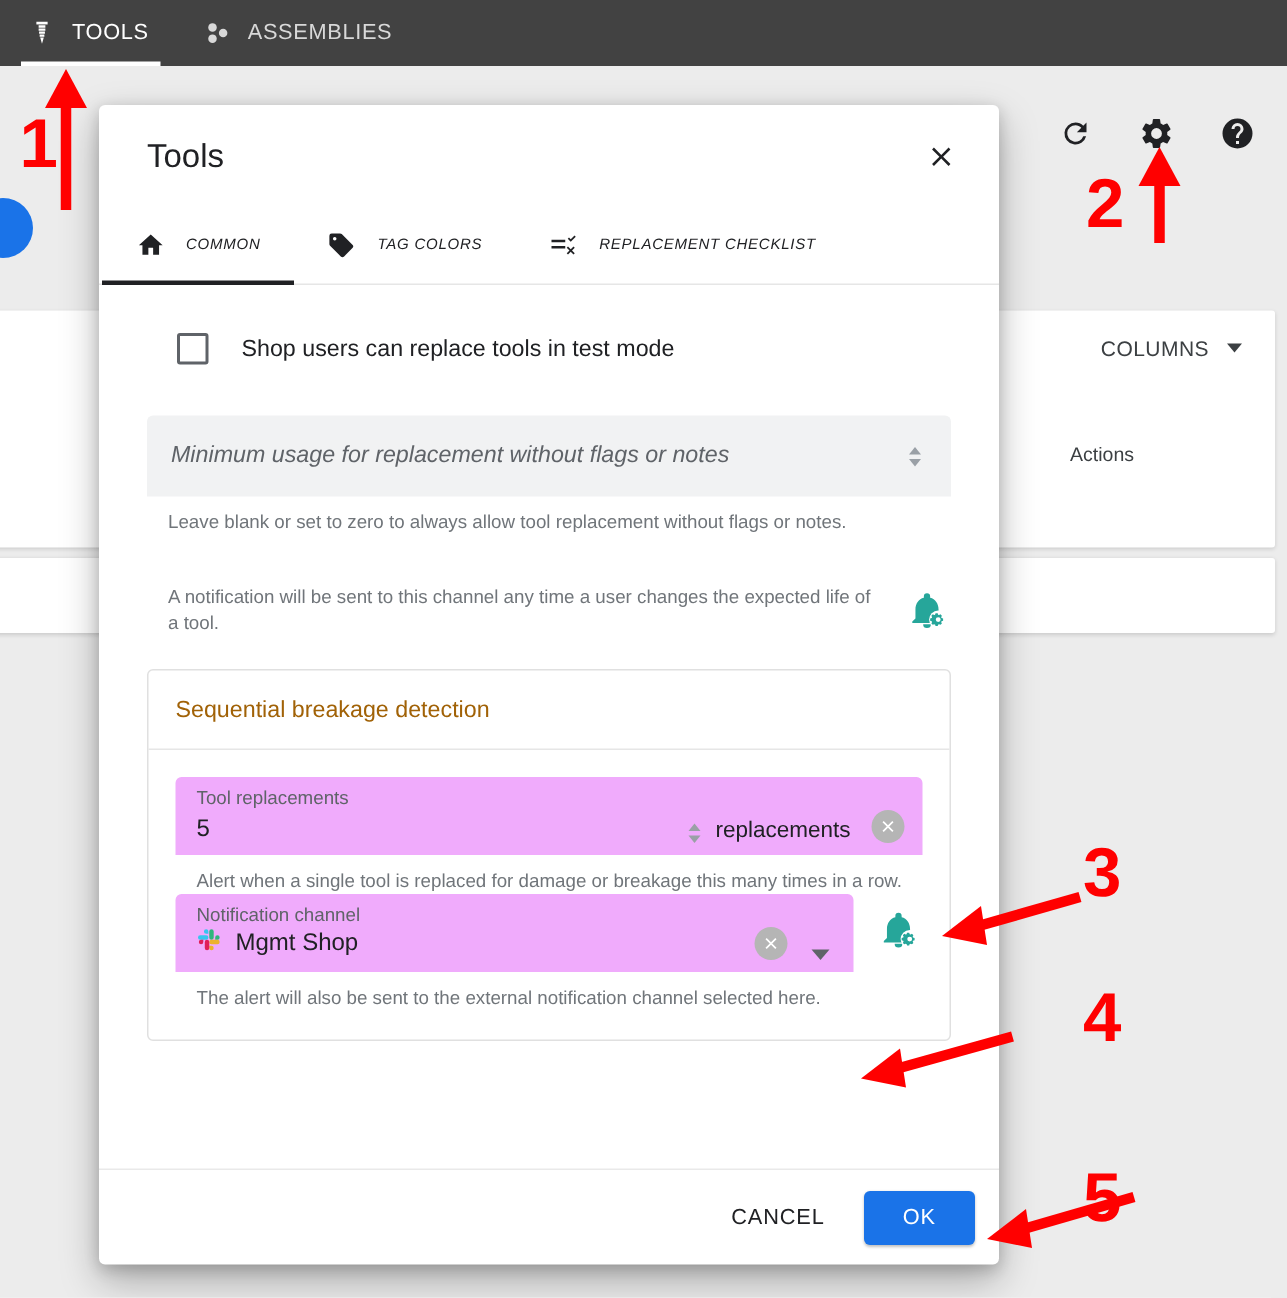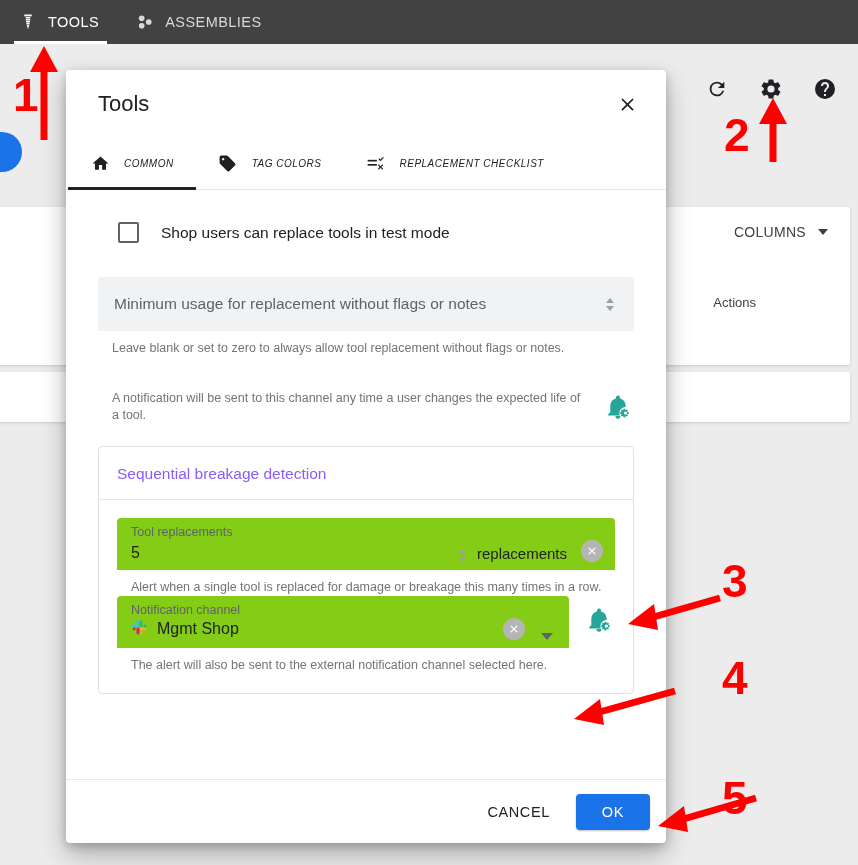--- a/index.html
+++ b/index.html
@@ -93,45 +93,45 @@
     position: relative;
   }
 
   .checkrow { display: flex; align-items: center; gap: 22px; margin: 6px 0 34px 20px; }
   .cbox { width: 21px; height: 21px; border: 2px solid #5f6368; border-radius: 2px; background: #fff; cursor: pointer; }
   .checklabel { font-size: 15.5px; color: #202124; }
 
   .filled {
     background: #f1f2f3; border-radius: 4px 4px 0 0;
     height: 54px; display: flex; align-items: center; padding: 0 16px;
-    position: relative; cursor: text;
+    position: relative; cursor: text; font-style: italic;
   }
   .filled .ph { font-size: 15.5px; color: #5f6368; }
   .helper { font-size: 12.5px; color: #70757a; margin: 9px 0 0 14px; line-height: 1.35; }
 
   .spin { display: flex; flex-direction: column; gap: 3px; align-items: center; justify-content: center;
           width: 16px; margin-left: auto; cursor: pointer; }
   .spin .up { width: 0; height: 0; border-left: 4.5px solid transparent; border-right: 4.5px solid transparent; border-bottom: 5px solid #9aa0a6; }
   .spin .dn { width: 0; height: 0; border-left: 4.5px solid transparent; border-right: 4.5px solid transparent; border-top: 5px solid #9aa0a6; }
 
   .sel-caret {
     margin-left: auto; width: 0; height: 0;
     border-left: 6px solid transparent; border-right: 6px solid transparent;
     border-top: 7px solid #5f6368; cursor: pointer;
   }
 
   .row-with-bell { display: flex; align-items: flex-start; gap: 16px; }
   .bell-btn { width: 30px; height: 30px; margin-top: 12px; cursor: pointer; flex: 0 0 auto; }
 
   .panel { border: 1px solid #e0e0e0; border-radius: 4px; margin-top: 22px; }
-  .panel-head { padding: 18px 18px 16px 18px; border-bottom: 1px solid #e6e6e6; font-size: 15.5px; color: #8b5cf6; }
+  .panel-head { padding: 18px 18px 16px 18px; border-bottom: 1px solid #e6e6e6; font-size: 15.5px; color: #a16207; }
   .panel-body { padding: 18px 18px 20px 18px; }
 
   .field-filled {
-    background: #84cc16; border-radius: 4px 4px 0 0; height: 52px;
+    background: #f0abfc; border-radius: 4px 4px 0 0; height: 52px;
     display: flex; align-items: flex-end; padding: 0 12px 8px 14px; position: relative;
   }
   .flabel { position: absolute; left: 14px; top: 7px; font-size: 12.5px; color: #5f6368; }
   .fvalue { font-size: 16px; color: #202124; display: flex; align-items: center; gap: 9px; }
   .suffix { font-size: 15px; color: #202124; margin-left: 6px; }
   .clear-x {
     width: 22px; height: 22px; border-radius: 50%; background: #b5b5b5;
     display: flex; align-items: center; justify-content: center; cursor: pointer; flex: 0 0 auto;
   }
 

